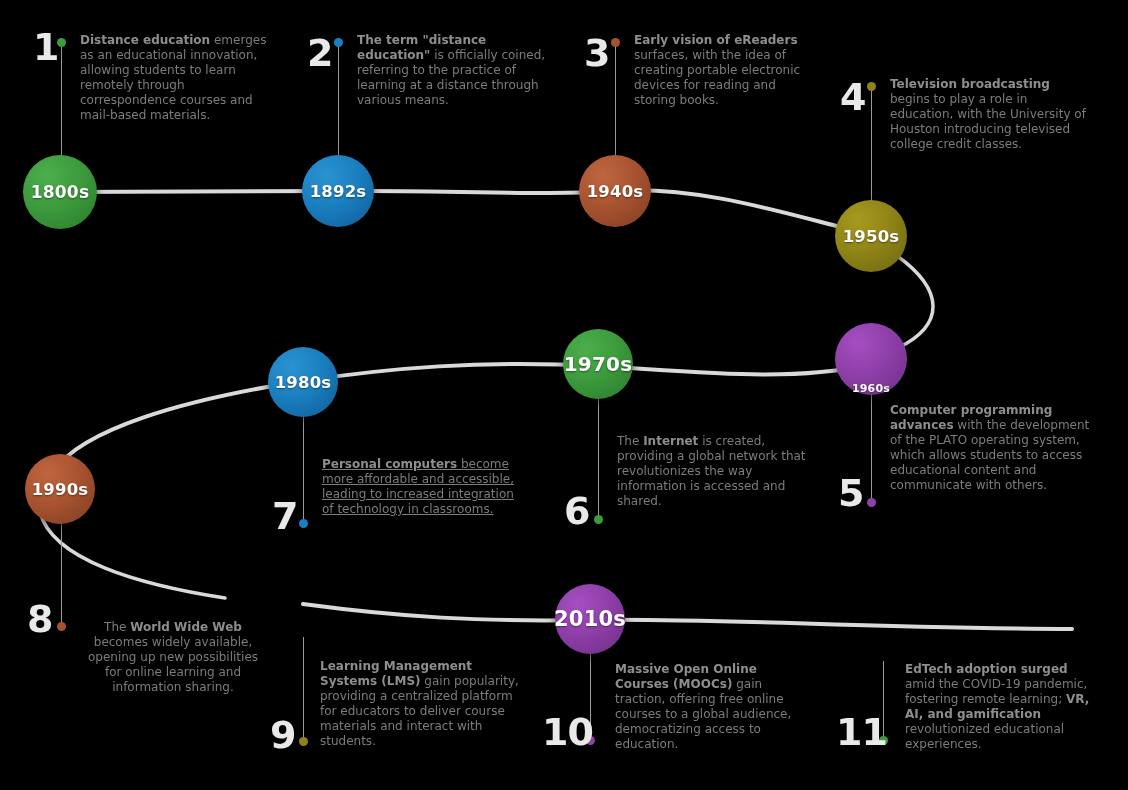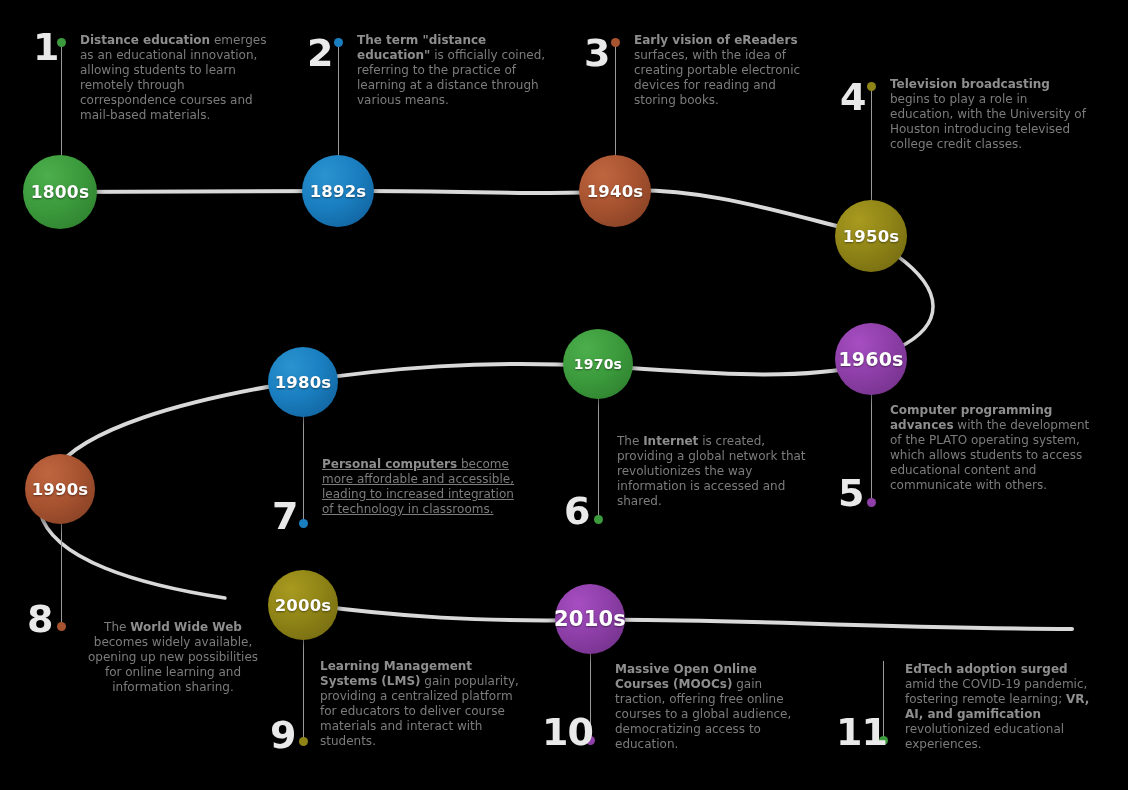--- a/index.html
+++ b/index.html
@@ -122,32 +122,32 @@
               background:radial-gradient(circle at 33% 28%, #a89a20 0%, #8f8416 45%, #6d6410 100%);">
     <span class="node-label">1950s</span>
   </div>
 
   <div class="stem" style="left:871px;top:390px;height:113px;"></div>
   <div class="dot" style="left:867px;top:498px;background:#8e3fa8;"></div>
   <div class="ord" style="left:838px;top:474px;">5</div>
   <div class="desc" style="left:890px;top:403px;width:200px;">
     <b>Computer programming advances</b><span> with the development of the PLATO operating system, which allows students to access educational content and communicate with others.</span>
   </div>
-  <div class="node" style="left:835px;top:323px;width:72px;height:72px;font-size:19px;
-              background:radial-gradient(circle at 33% 28%, #a64ec2 0%, #8e3fa8 45%, #6c2e83 100%);">
+  <div class="node" style="left:835px;top:323px;width:72px;height:72px;font-size:11px;
+              background:radial-gradient(circle at 33% 28%, #a64ec2 0%, #8e3fa8 45%, #6c2e83 100%);align-items:flex-end;">
     <span class="node-label">1960s</span>
   </div>
 
   <div class="stem" style="left:598px;top:396px;height:120px;"></div>
   <div class="dot" style="left:594px;top:515px;background:#3c9b3c;"></div>
   <div class="ord" style="left:564px;top:492px;">6</div>
   <div class="desc" style="left:617px;top:434px;width:190px;">
     <span>The </span><b>Internet</b><span> is created, providing a global network that revolutionizes the way information is accessed and shared.</span>
   </div>
-  <div class="node" style="left:563px;top:329px;width:70px;height:70px;font-size:14px;
+  <div class="node" style="left:563px;top:329px;width:70px;height:70px;font-size:20px;
               background:radial-gradient(circle at 33% 28%, #4cae4c 0%, #3c9b3c 45%, #2b7a2b 100%);">
     <span class="node-label">1970s</span>
   </div>
 
   <div class="stem" style="left:303px;top:414px;height:107px;"></div>
   <div class="dot" style="left:299px;top:519px;background:#1a7fc0;"></div>
   <div class="ord" style="left:272px;top:497px;">7</div>
   <div class="desc" style="left:322px;top:457px;width:196px;text-decoration:underline;">
     <b>Personal computers</b><span> become more affordable and accessible, leading to increased integration of technology in classrooms.</span>
   </div>
@@ -166,24 +166,20 @@
               background:radial-gradient(circle at 33% 28%, #bf6640 0%, #a85330 45%, #7d3c21 100%);">
     <span class="node-label">1990s</span>
   </div>
 
   <div class="stem" style="left:303px;top:637px;height:104px;"></div>
   <div class="dot" style="left:299px;top:737px;background:#8f8416;"></div>
   <div class="ord" style="left:270px;top:716px;">9</div>
   <div class="desc" style="left:320px;top:659px;width:200px;">
     <b>Learning Management Systems (LMS)</b><span> gain popularity, providing a centralized platform for educators to deliver course materials and interact with students.</span>
   </div>
-  <div class="node" style="left:268px;top:570px;width:70px;height:70px;font-size:16.5px;
-              background:radial-gradient(circle at 33% 28%, #a89a20 0%, #8f8416 45%, #6d6410 100%);">
-    <span class="node-label">2000s</span>
-  </div>
 
   <div class="stem" style="left:590px;top:652px;height:88px;"></div>
   <div class="dot" style="left:586px;top:736px;background:#8e3fa8;"></div>
   <div class="ord" style="left:542px;top:713px;">10</div>
   <div class="desc" style="left:615px;top:662px;width:192px;">
     <b>Massive Open Online Courses (MOOCs)</b><span> gain traction, offering free online courses to a global audience, democratizing access to education.</span>
   </div>
   <div class="node" style="left:555px;top:584px;width:70px;height:70px;font-size:21px;
               background:radial-gradient(circle at 33% 28%, #a64ec2 0%, #8e3fa8 45%, #6c2e83 100%);">
     <span class="node-label">2010s</span>

